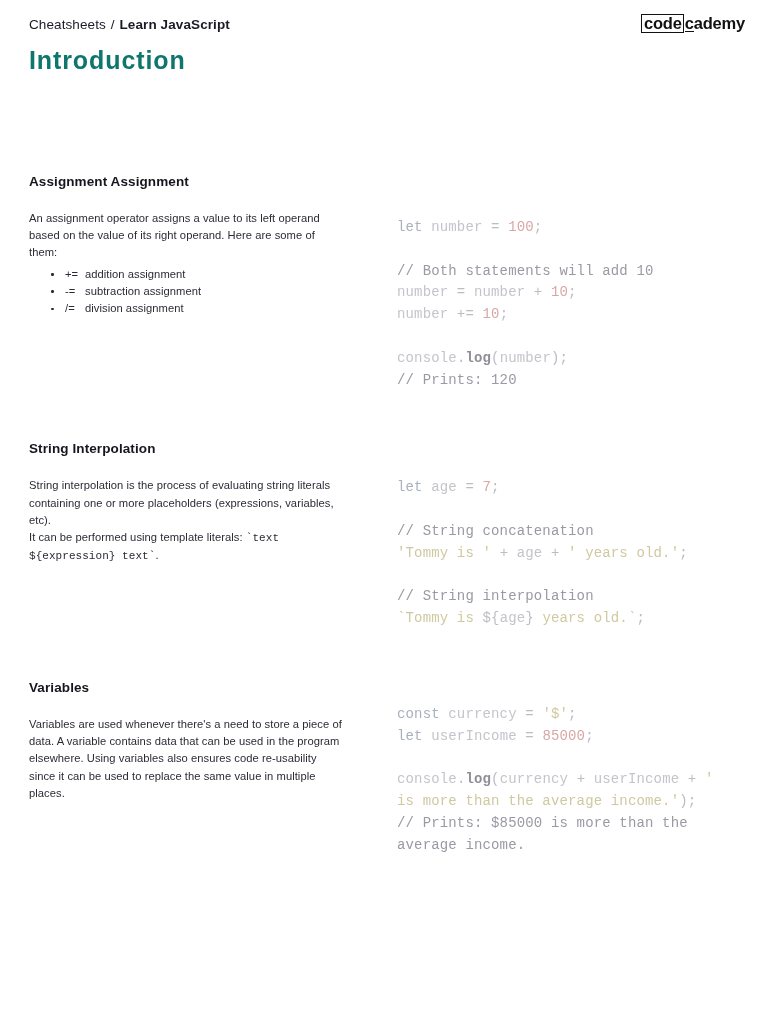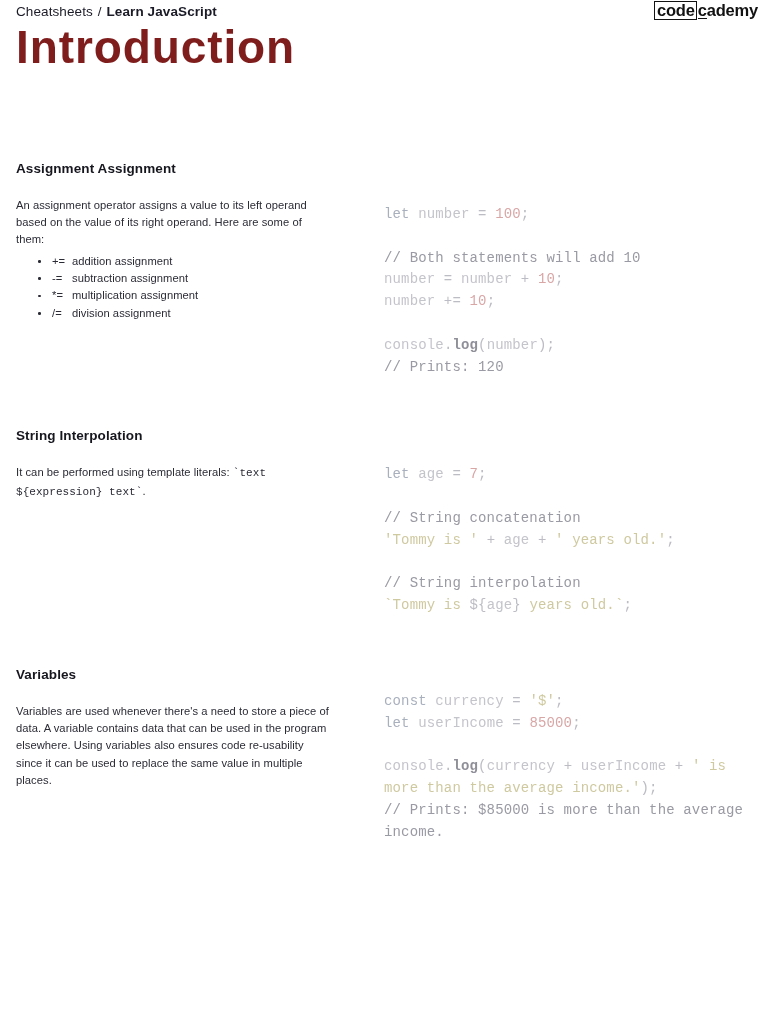--- a/index.html
+++ b/index.html
@@ -13,21 +13,21 @@
     font-family: "Liberation Sans", sans-serif;
     color: #2e2e3a;
     position: relative;
     overflow: hidden;
   }
 
   .page {
     width: 768px;
     height: 1024px;
     box-sizing: border-box;
-    padding: 0;
+    padding: 13px;
     position: relative;
   }
 
   
   .header {
     position: relative;
     padding: 3px 16px 0 16px;
     height: 74px;
     box-sizing: border-box;
   }
@@ -37,25 +37,25 @@
     color: #1b1b28;
     letter-spacing: .1px;
     white-space: nowrap;
   }
   .breadcrumb .crumb-root { font-weight: 400; }
   .breadcrumb .crumb-sep  { font-weight: 400; padding: 0 1px; }
   .breadcrumb .crumb-current { font-weight: 700; }
 
   .page-title {
     margin: 7px 0 0 0;
-    font-size: 46px;
+    font-size: 25px;
     line-height: 38px;
     font-weight: 700;
     letter-spacing: 0.9px;
-    color: #7f1d1d;
+    color: #0f766e;
   }
 
   .logo {
     position: absolute;
     top: 1px;
     right: 10px;
     display: flex;
     align-items: center;
     font-size: 16.5px;
     font-weight: 700;
@@ -210,42 +210,40 @@
         <div class="section-body">
           <p>An assignment operator assigns a value to its left operand based on the value of its right operand. Here are some of them:</p>
           <ul class="op-list">
             <li>
               <span class="op">+=&nbsp;&nbsp;</span><span>addition assignment</span>
             </li>
             <li>
               <span class="op">-=&nbsp;&nbsp;</span><span>subtraction assignment</span>
             </li>
             <li>
-              <span class="op">*=&nbsp;&nbsp;</span><span>multiplication assignment</span>
-            </li>
-            <li>
               <span class="op">/=&nbsp;&nbsp;</span><span>division assignment</span>
             </li>
           </ul>
         </div>
       </div>
       <div class="section-right">
         <pre class="code code-offset-1"><span><span class="kw">let </span><span class="var">number</span><span class="op"> = </span><span class="num">100</span><span class="punct">;</span></span>
 <span class="blank"></span><span><span class="cmt">// Both statements will add 10</span></span>
 <span><span class="var">number</span><span class="op"> = </span><span class="var">number</span><span class="op"> + </span><span class="num">10</span><span class="punct">;</span></span>
 <span><span class="var">number</span><span class="op"> += </span><span class="num">10</span><span class="punct">;</span></span>
 <span class="blank"></span><span><span class="var">console</span><span class="punct">.</span><span class="fn">log</span><span class="punct">(</span><span class="var">number</span><span class="punct">);</span></span>
 <span><span class="cmt">// Prints: 120</span></span></pre>
       </div>
     </div>
 
     <div class="section" id="section-string">
       <div class="section-left">
         <h2 class="section-heading">String Interpolation</h2>
         <div class="section-body">
+          <p>String interpolation is the process of evaluating string literals containing one or more placeholders (expressions, variables, etc).</p>
           <p><span>It can be performed using template literals: </span><span class="inline-code">`text ${expression} text`</span><span>.</span></p>
         </div>
       </div>
       <div class="section-right">
         <pre class="code code-offset-2"><span><span class="kw">let </span><span class="var">age</span><span class="op"> = </span><span class="num">7</span><span class="punct">;</span></span>
 <span class="blank"></span><span><span class="cmt">// String concatenation</span></span>
 <span><span class="str">'Tommy is '</span><span class="op"> + </span><span class="var">age</span><span class="op"> + </span><span class="str">' years old.'</span><span class="punct">;</span></span>
 <span class="blank"></span><span><span class="cmt">// String interpolation</span></span>
 <span><span class="str">`Tommy is </span><span class="punct">${</span><span class="var">age</span><span class="punct">}</span><span class="str"> years old.`</span><span class="punct">;</span></span></pre>
       </div>

